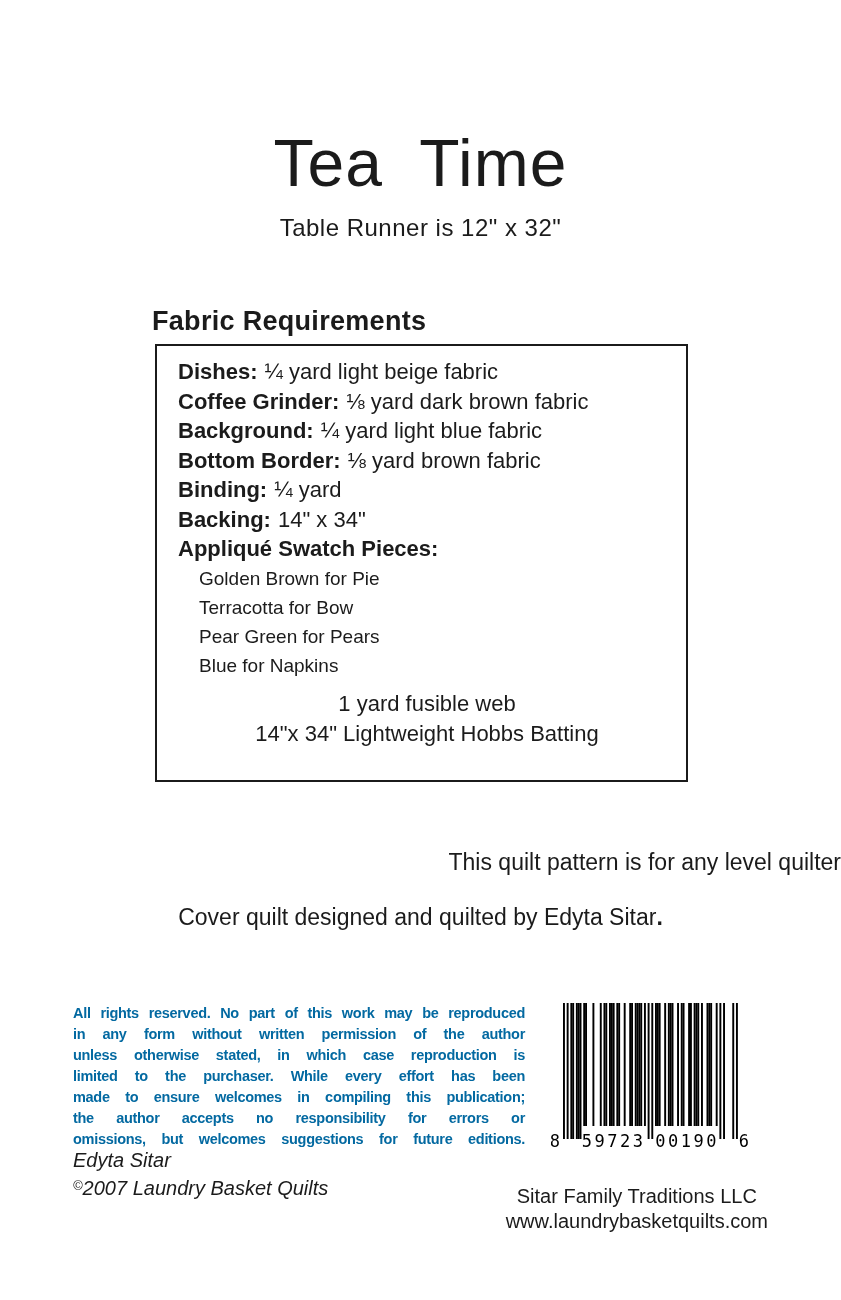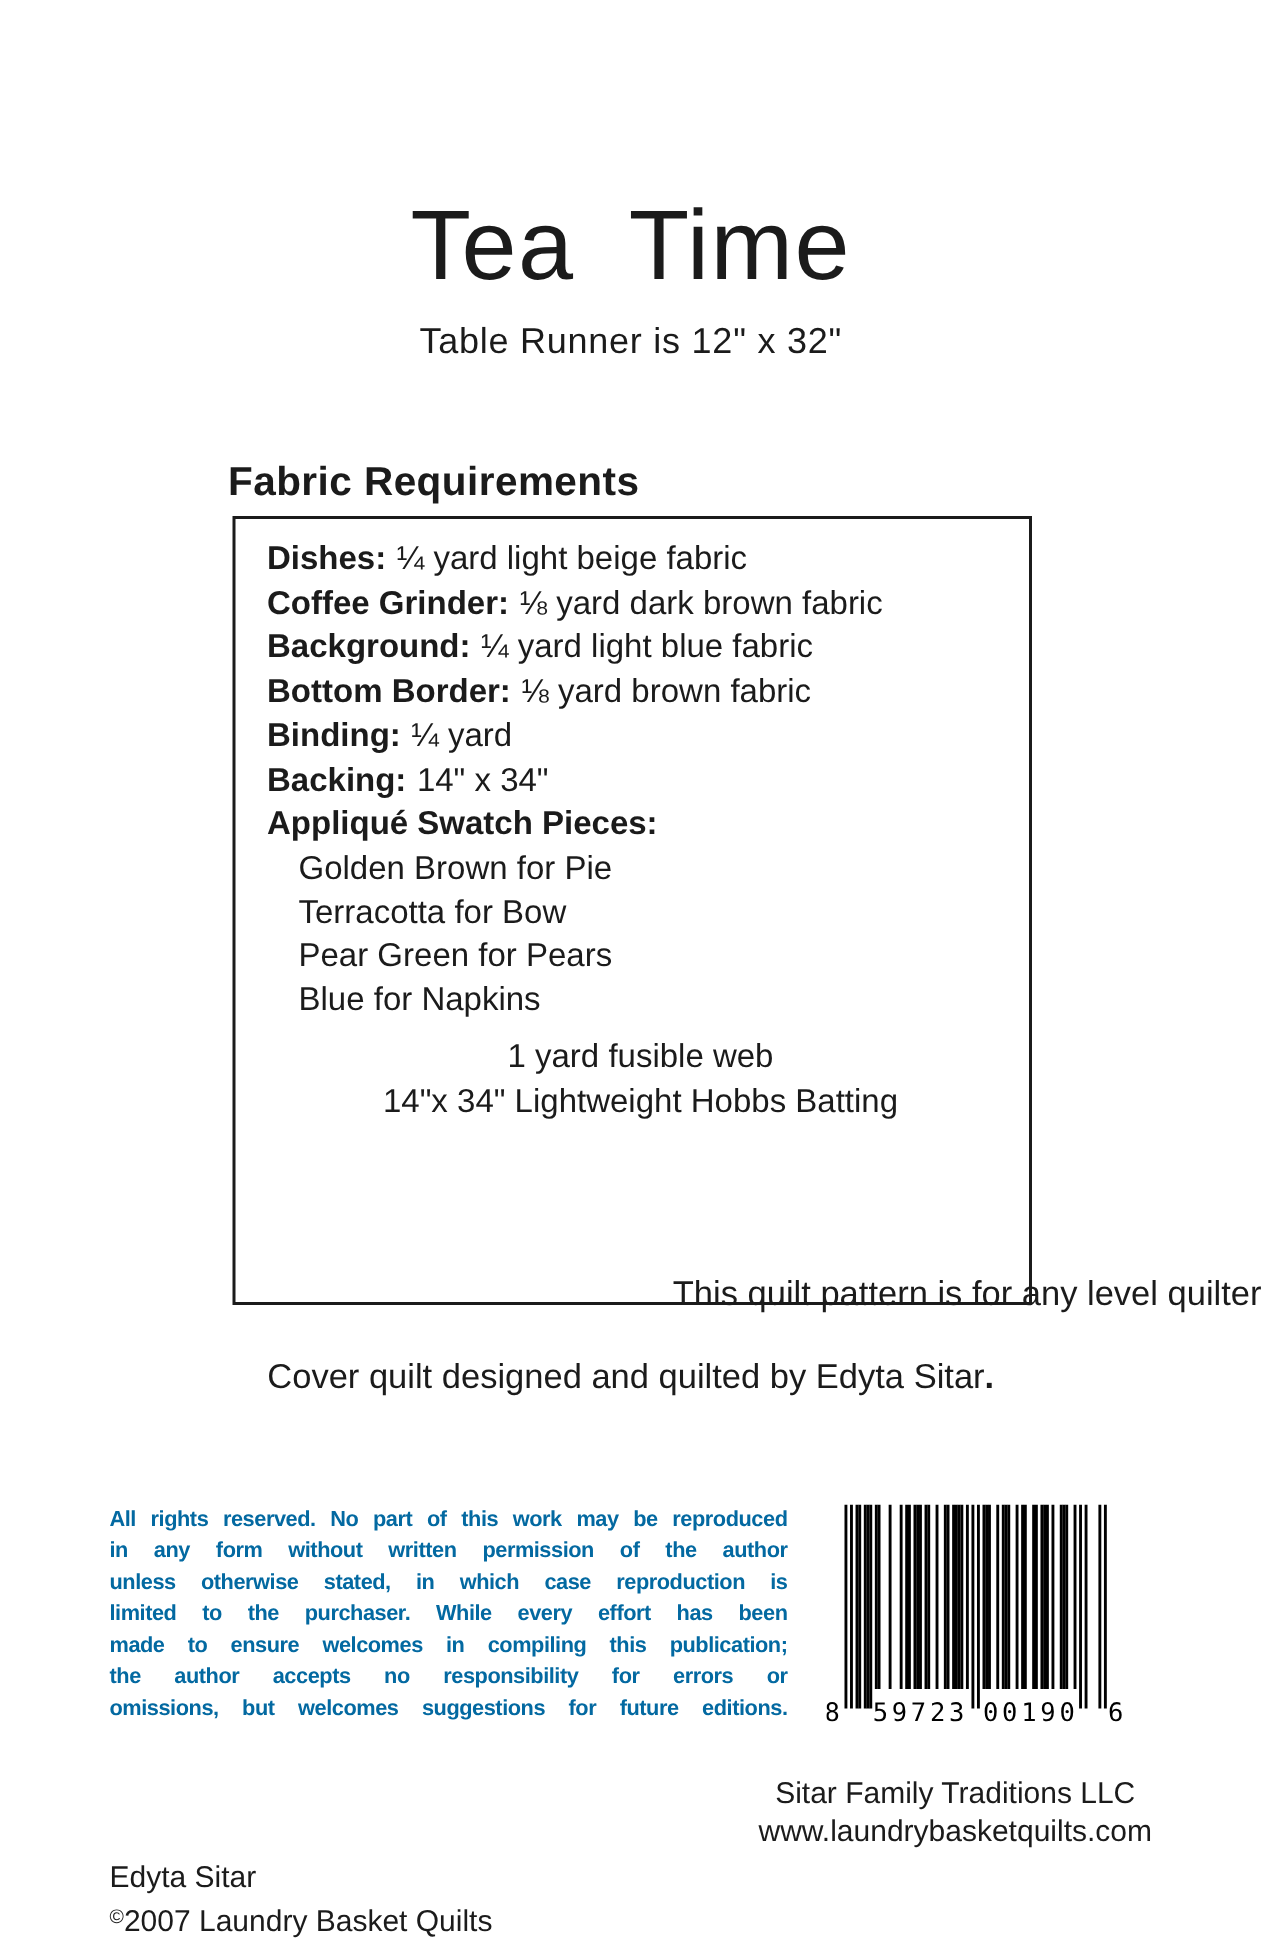--- a/index.html
+++ b/index.html
@@ -13,44 +13,44 @@
   }
   .subtitle{
     position:absolute;top:214px;left:0;width:100%;text-align:center;
     font-size:24px;letter-spacing:0.5px;
   }
   .fr-heading{
     position:absolute;top:306px;left:152px;margin:0;
     font-size:27px;font-weight:700;letter-spacing:0.3px;
   }
   .fr-box{
-    position:absolute;top:344px;left:155px;width:533px;height:526px;
+    position:absolute;top:344px;left:155px;width:533px;height:438px;
     border:2.5px solid #1b1b1b;box-sizing:border-box;
     padding:11px 10px 0 21px;
   }
   .fr-line{font-size:22px;line-height:29.5px;white-space:nowrap;}
   .fr-label{font-weight:700;margin-right:7px;}
-  .fr-sub{font-size:22px;line-height:29px;padding-left:21px;white-space:nowrap;}
+  .fr-sub{font-size:19px;line-height:29px;padding-left:21px;white-space:nowrap;}
   .fr-extras{margin-top:9px;text-align:center;font-size:22px;line-height:30px;}
   .note-level{
     position:absolute;top:849px;left:0;width:100%;text-align:right;font-size:23px;
   }
   .note-credit{
     position:absolute;top:904px;left:0;width:100%;text-align:center;font-size:23px;
   }
   .note-credit .dot{font-weight:700;}
   .legal{
     position:absolute;top:1003px;left:73px;width:452px;
     font-size:14.5px;line-height:21px;font-weight:700;letter-spacing:-0.3px;color:#0369a1;
   }
   .legal-line{text-align:justify;text-align-last:justify;}
   .barcode{position:absolute;top:1003px;left:551px;width:200px;height:146px;}
   .barcode svg{display:block;width:200px;height:146px;}
   .footer-left{
-    position:absolute;top:1240px;left:73px;font-size:20px;line-height:25px;
+    position:absolute;top:1148px;left:73px;font-size:20px;line-height:25px;font-style:italic;
   }
   .footer-right{
     position:absolute;top:1184px;right:73px;font-size:20px;line-height:25px;text-align:center;
   }
   .copy-mark{font-size:13px;vertical-align:5px;}
 </style>
 </head>
 <body>
 
 <div class="page">

